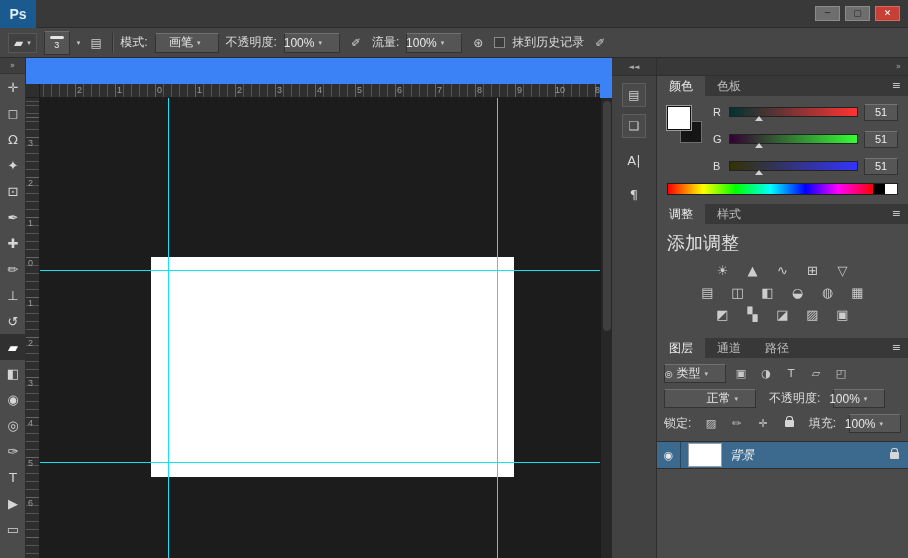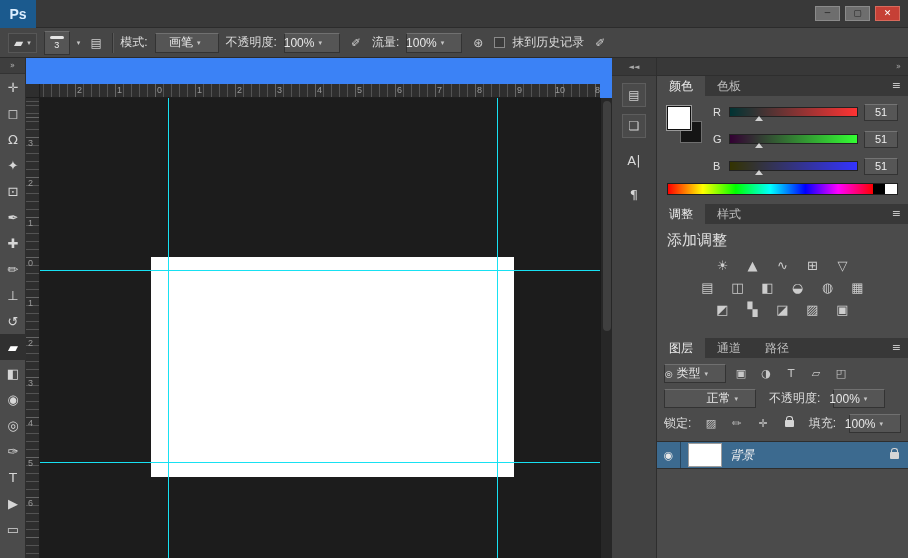--- a/index.html
+++ b/index.html
@@ -83,21 +83,21 @@
   .slider-g{background:linear-gradient(90deg,rgb(51,0,51),rgb(51,255,51))}
   .slider-b{background:linear-gradient(90deg,rgb(51,51,0),rgb(51,51,255))}
   .sthumb{position:absolute;left:20%;top:8px;width:0;height:0;border-left:4px solid transparent;border-right:4px solid transparent;border-bottom:5px solid #d0d0d0}
   .chfield{width:34px;height:17px;background:#565656;border:1px solid #333;border-top-color:#747474;font-size:11px;color:#efefef;display:flex;align-items:center;justify-content:center}
   .spectrum{position:absolute;left:10px;right:10px;bottom:9px;height:12px;border:1px solid #1f1f1f;display:flex}
   .spec-main{flex:1;background:linear-gradient(90deg,#f00 0%,#ff0 17%,#0f0 33%,#0ff 50%,#00f 67%,#f0f 83%,#f00 100%)}
   .spec-b{width:12px;background:#000}
   .spec-w{width:12px;background:#fff}
 
   .adjbody{height:114px}
-  .adjtitle{padding:7px 0 2px 10px;font-size:15px;color:#e0e0e0}
+  .adjtitle{padding:7px 0 2px 10px;font-size:18px;color:#e0e0e0}
   .adjrow{display:flex;justify-content:center;gap:10px;margin-top:5px}
   .adjicon{width:20px;height:17px;color:#cdcdcd;font-size:13px;display:flex;align-items:center;justify-content:center}
 
   .layersbody{position:relative;height:200px}
   .lfilter{display:flex;align-items:center;gap:5px;padding:6px 7px 3px}
   .lficon{width:20px;height:17px;color:#c8c8c8;font-size:11px;display:flex;align-items:center;justify-content:center}
   .lrow{display:flex;align-items:center;gap:13px;padding:3px 7px}
   .llabel{font-size:12px;color:#dcdcdc;white-space:nowrap}
   .lkicon{width:15px;height:15px;display:flex;align-items:center;justify-content:center;color:#c9c9c9;font-size:11px}
   .mlauto{margin-left:auto}

